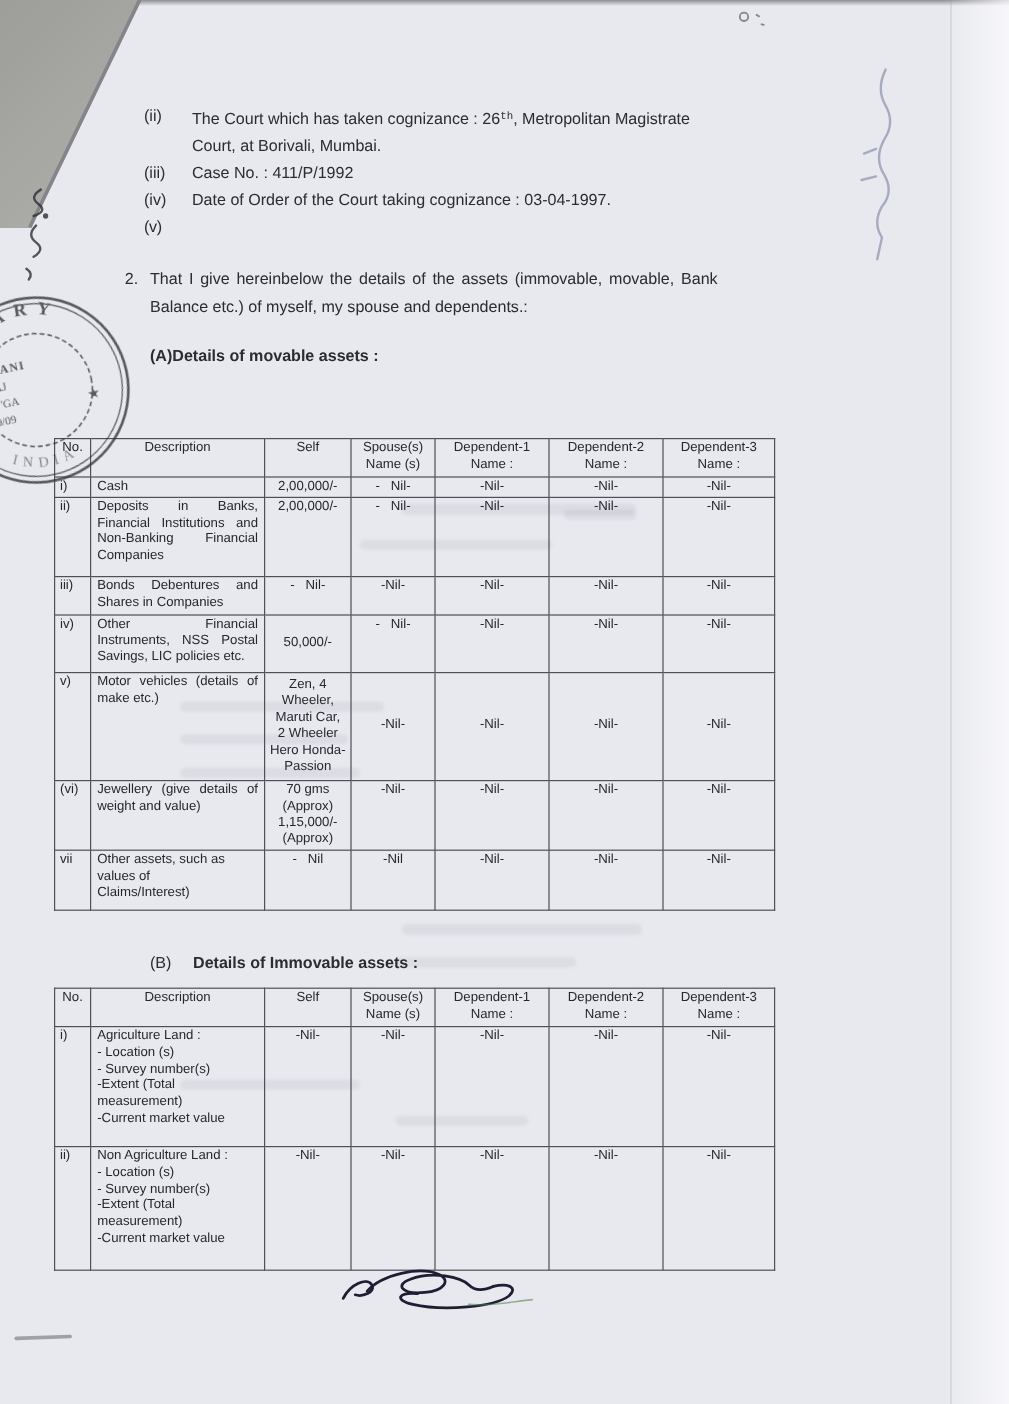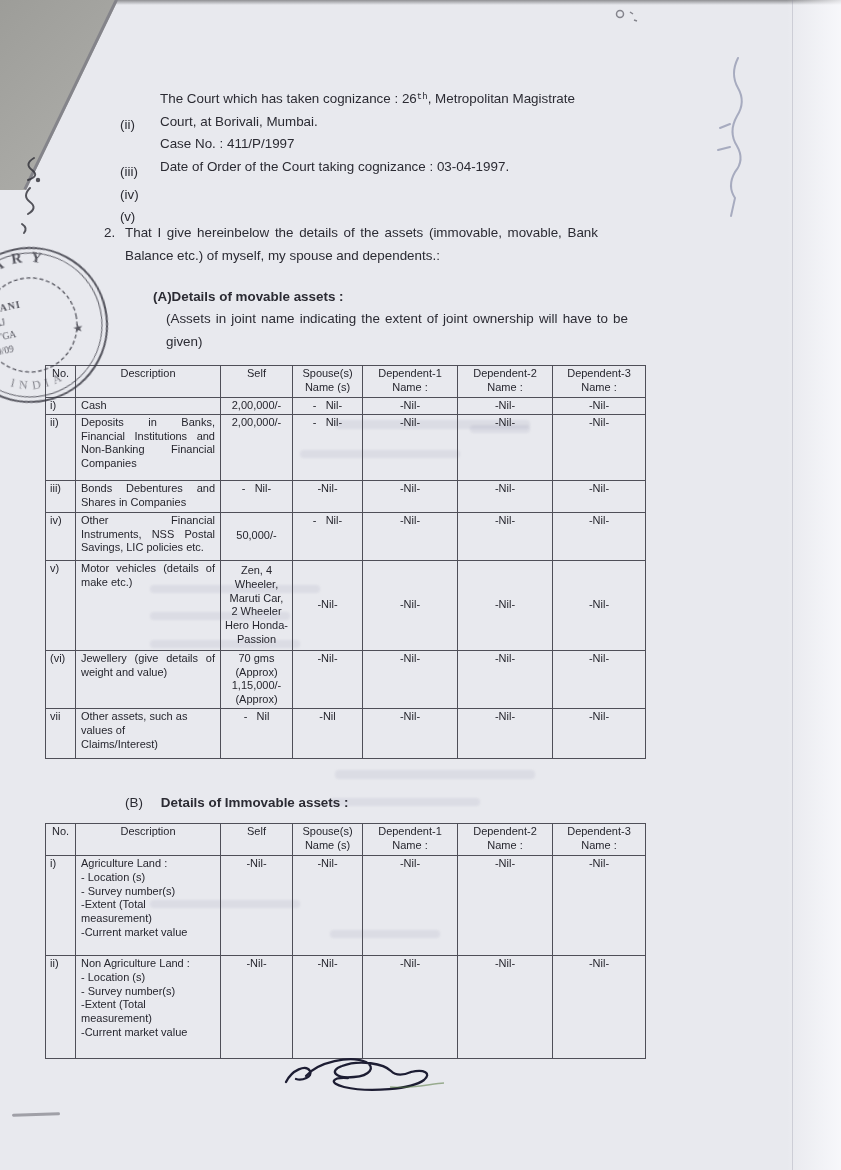--- a/index.html
+++ b/index.html
@@ -20,29 +20,29 @@
   .right-band{position:absolute;right:0;top:0;width:55px;height:100%;
     background:linear-gradient(to right,rgba(255,255,255,0),rgba(252,252,255,.75));}
   .right-line{position:absolute;right:48px;top:0;width:1px;height:100%;
     background:rgba(140,140,155,.30);}
   .ghost{position:absolute;background:rgba(108,112,150,.10);border-radius:4px;filter:blur(1.2px);}
   .dash-mark{position:absolute;left:12px;top:1113px;width:48px;height:3px;
     background:rgba(100,100,110,.55);border-radius:2px;transform:rotate(-2deg);}
   
   .textblock{position:absolute;font-size:13.4px;line-height:22.6px;}
   .li{position:relative;padding-left:40px;text-align:justify;}
-  .li .num{position:absolute;left:0;top:0;margin-top:28px;}
+  .li .num{position:absolute;left:0;top:0;}
   .li-ii{width:415px;}
   .li-iii,.li-iv{width:440px;}
   .li-v{width:452px;letter-spacing:-0.25px;word-spacing:-0.6px;}
   sup{font-size:9px;vertical-align:4px;font-family:Liberation Mono, monospace;}
   .item2{position:absolute;left:104px;top:222px;width:494px;font-size:13.4px;line-height:22.6px;}
   .item2 .body{padding-left:21px;width:473px;text-align:justify;}
   .item2 .num{position:absolute;left:0;top:0;}
-  .secA{position:absolute;left:125px;top:286px;font-size:13.4px;line-height:22.3px;margin-left:28px;}
+  .secA{position:absolute;left:125px;top:286px;font-size:13.4px;line-height:22.3px;}
   .secA .title{font-weight:bold;}
   .secA .note{margin-left:13px;width:462px;text-align:justify;}
   .secB{position:absolute;left:125px;top:795px;font-size:13.4px;}
   .secB .title{font-weight:bold;margin-left:18px;}
   
   table.doc-table{position:absolute;width:600px;border-collapse:collapse;table-layout:fixed;
     font-size:11px;line-height:13.8px;color:#26262e;}
   .doc-table th,.doc-table td{border:1px solid #4f4f58;vertical-align:top;padding:1px 3px;overflow:hidden;}
   .doc-table th{font-weight:normal;text-align:center;white-space:pre-line;}
   .doc-table td.no{padding-left:4px;}
@@ -79,41 +79,40 @@
   <div class="ghost" style="left:330px;top:930px;width:110px;height:8px"></div>
   <div class="dash-mark"></div>
 
   <div class="textblock" style="left:120px;top:86px;width:480px;">
     <div class="li li-ii">
       <span class="num">(ii)</span>
       <span>The Court which has taken cognizance : 26</span><sup>th</sup><span>, Metropolitan Magistrate Court, at Borivali, Mumbai.</span>
     </div>
     <div class="li li-iii">
       <span class="num">(iii)</span>
-      <span>Case No. : 411/P/1997</span>
+      <span>Case No. : 411/P/1992</span>
     </div>
     <div class="li li-iv">
       <span class="num">(iv)</span>
       <span>Date of Order of the Court taking cognizance : 03-04-1997.</span>
     </div>
     <div class="li li-v">
       <span class="num">(v)</span>
     </div>
   </div>
 
   <div class="item2">
     <span class="num">2.</span>
     <div class="body">That I give hereinbelow the details of the assets (immovable, movable, Bank Balance etc.) of myself, my spouse and dependents.:</div>
   </div>
 
   <div class="secA">
     <div>
       <span class="title">(A)</span><span class="title">Details of movable assets :</span>
     </div>
-    <div class="note">(Assets in joint name indicating the extent of joint ownership will have to be given)</div>
   </div>
 
   <table class="doc-table" style="left:45px;top:365px;">
     <colgroup>
         <col style="width:30px">
         <col style="width:145px">
         <col style="width:72px">
         <col style="width:70px">
         <col style="width:95px">
         <col style="width:95px">

